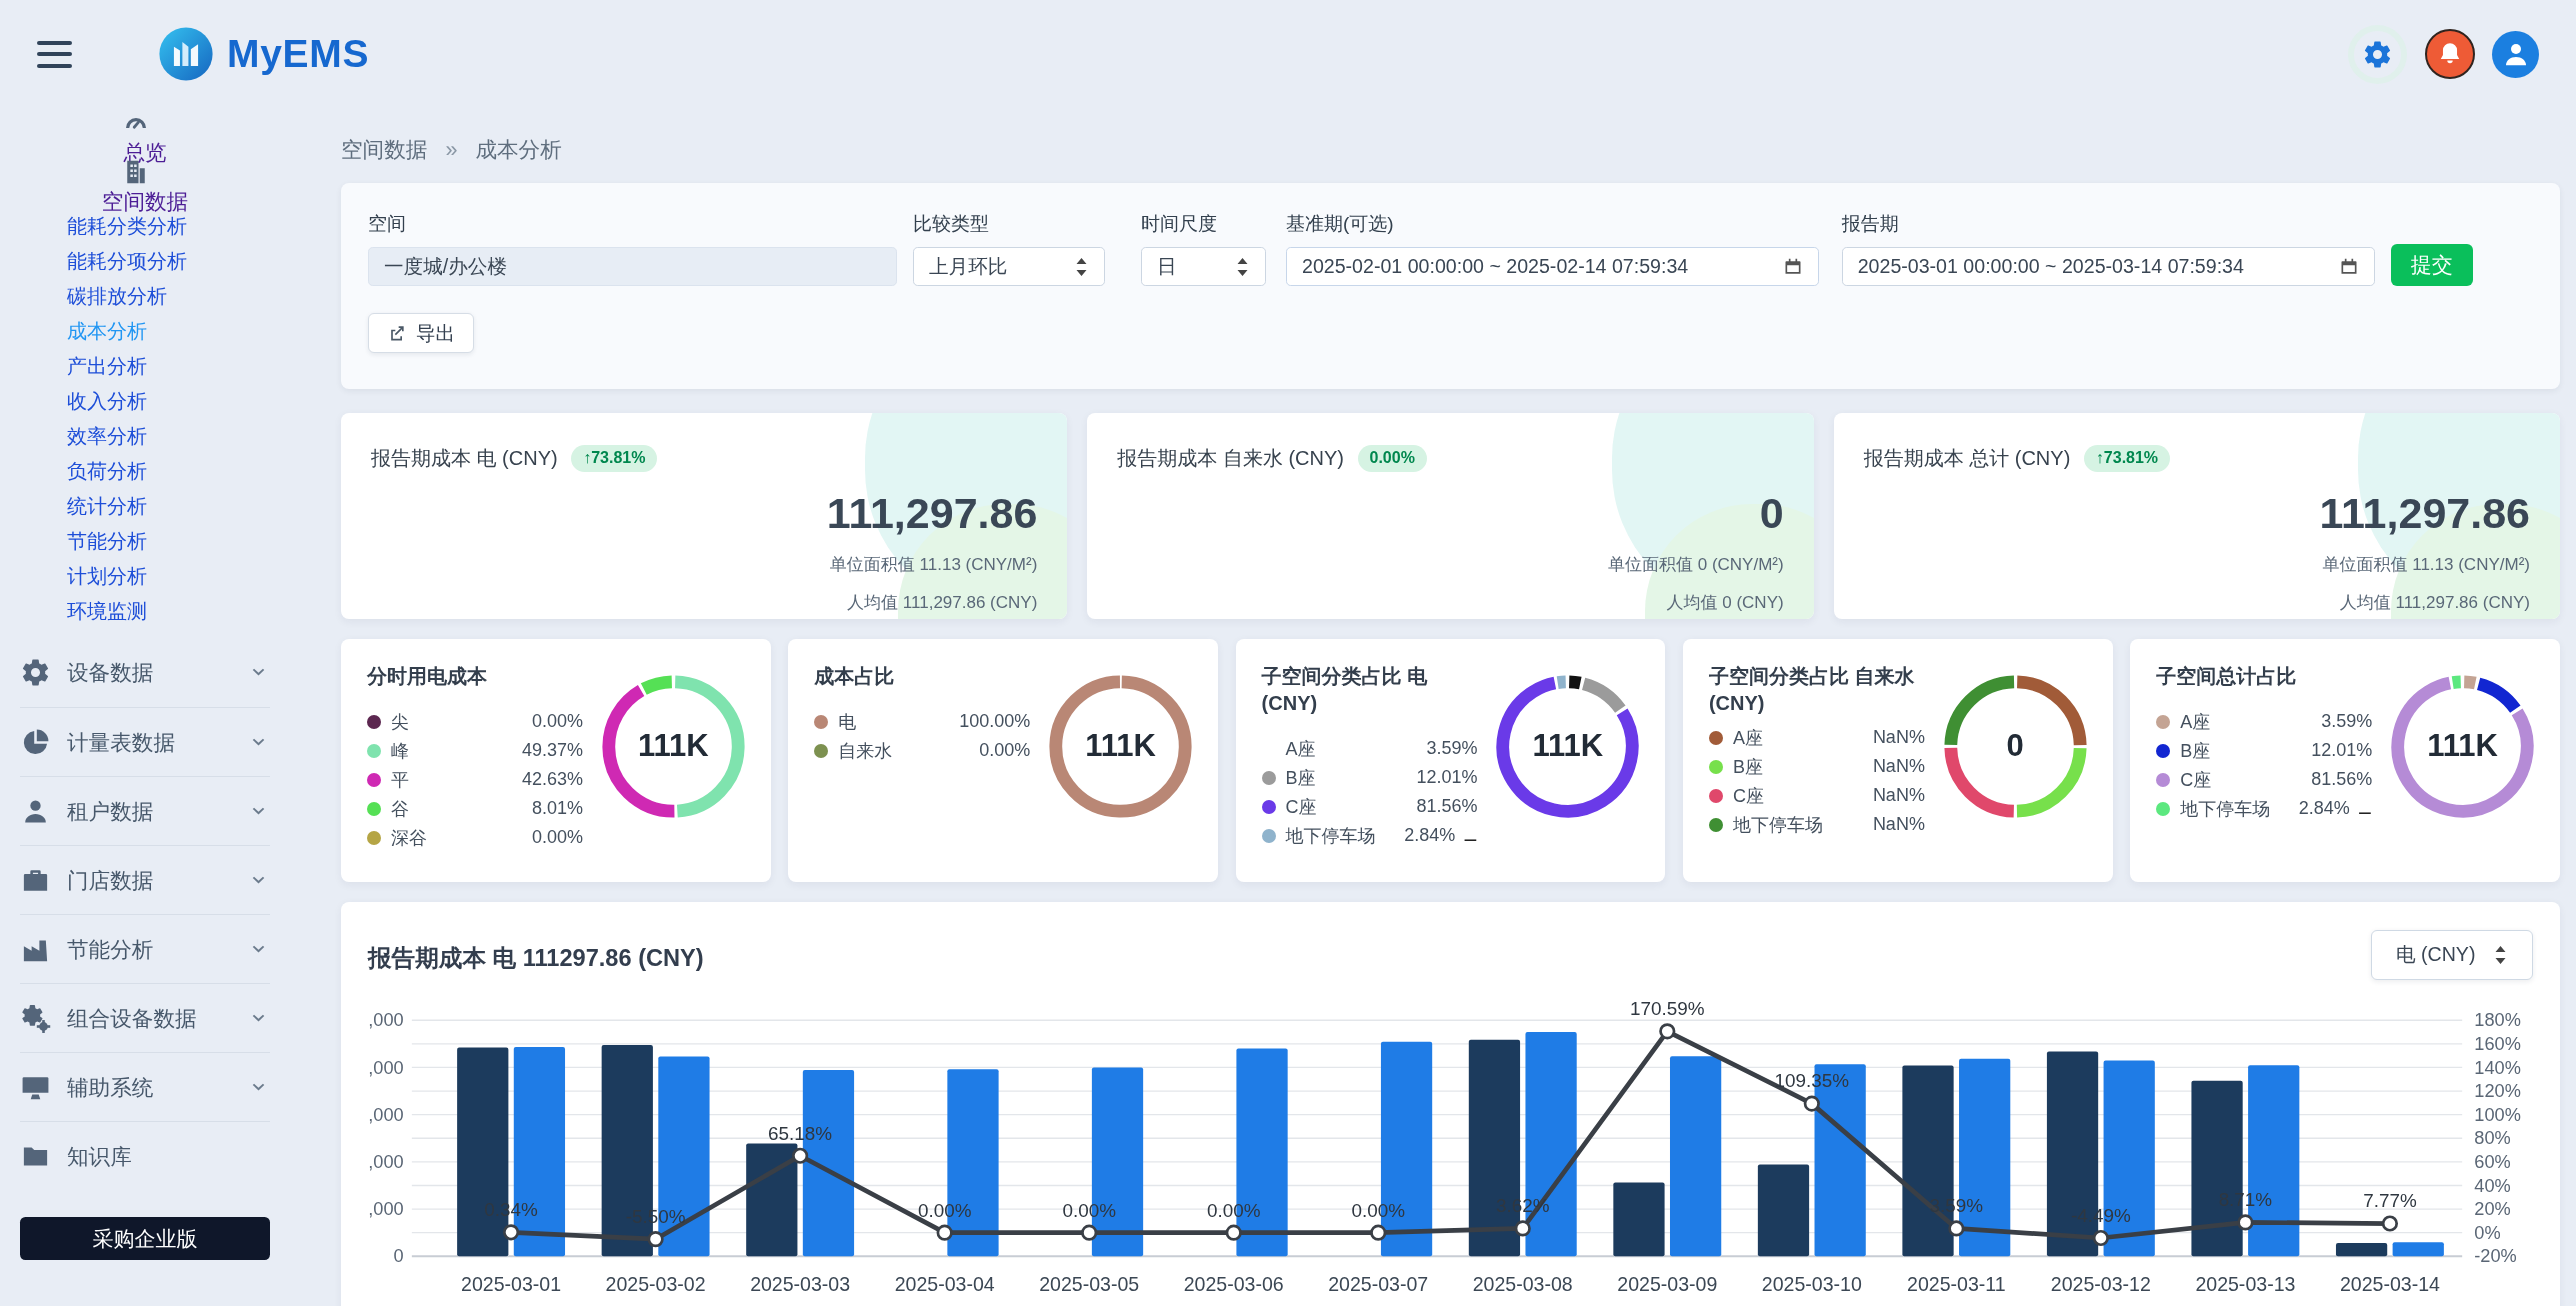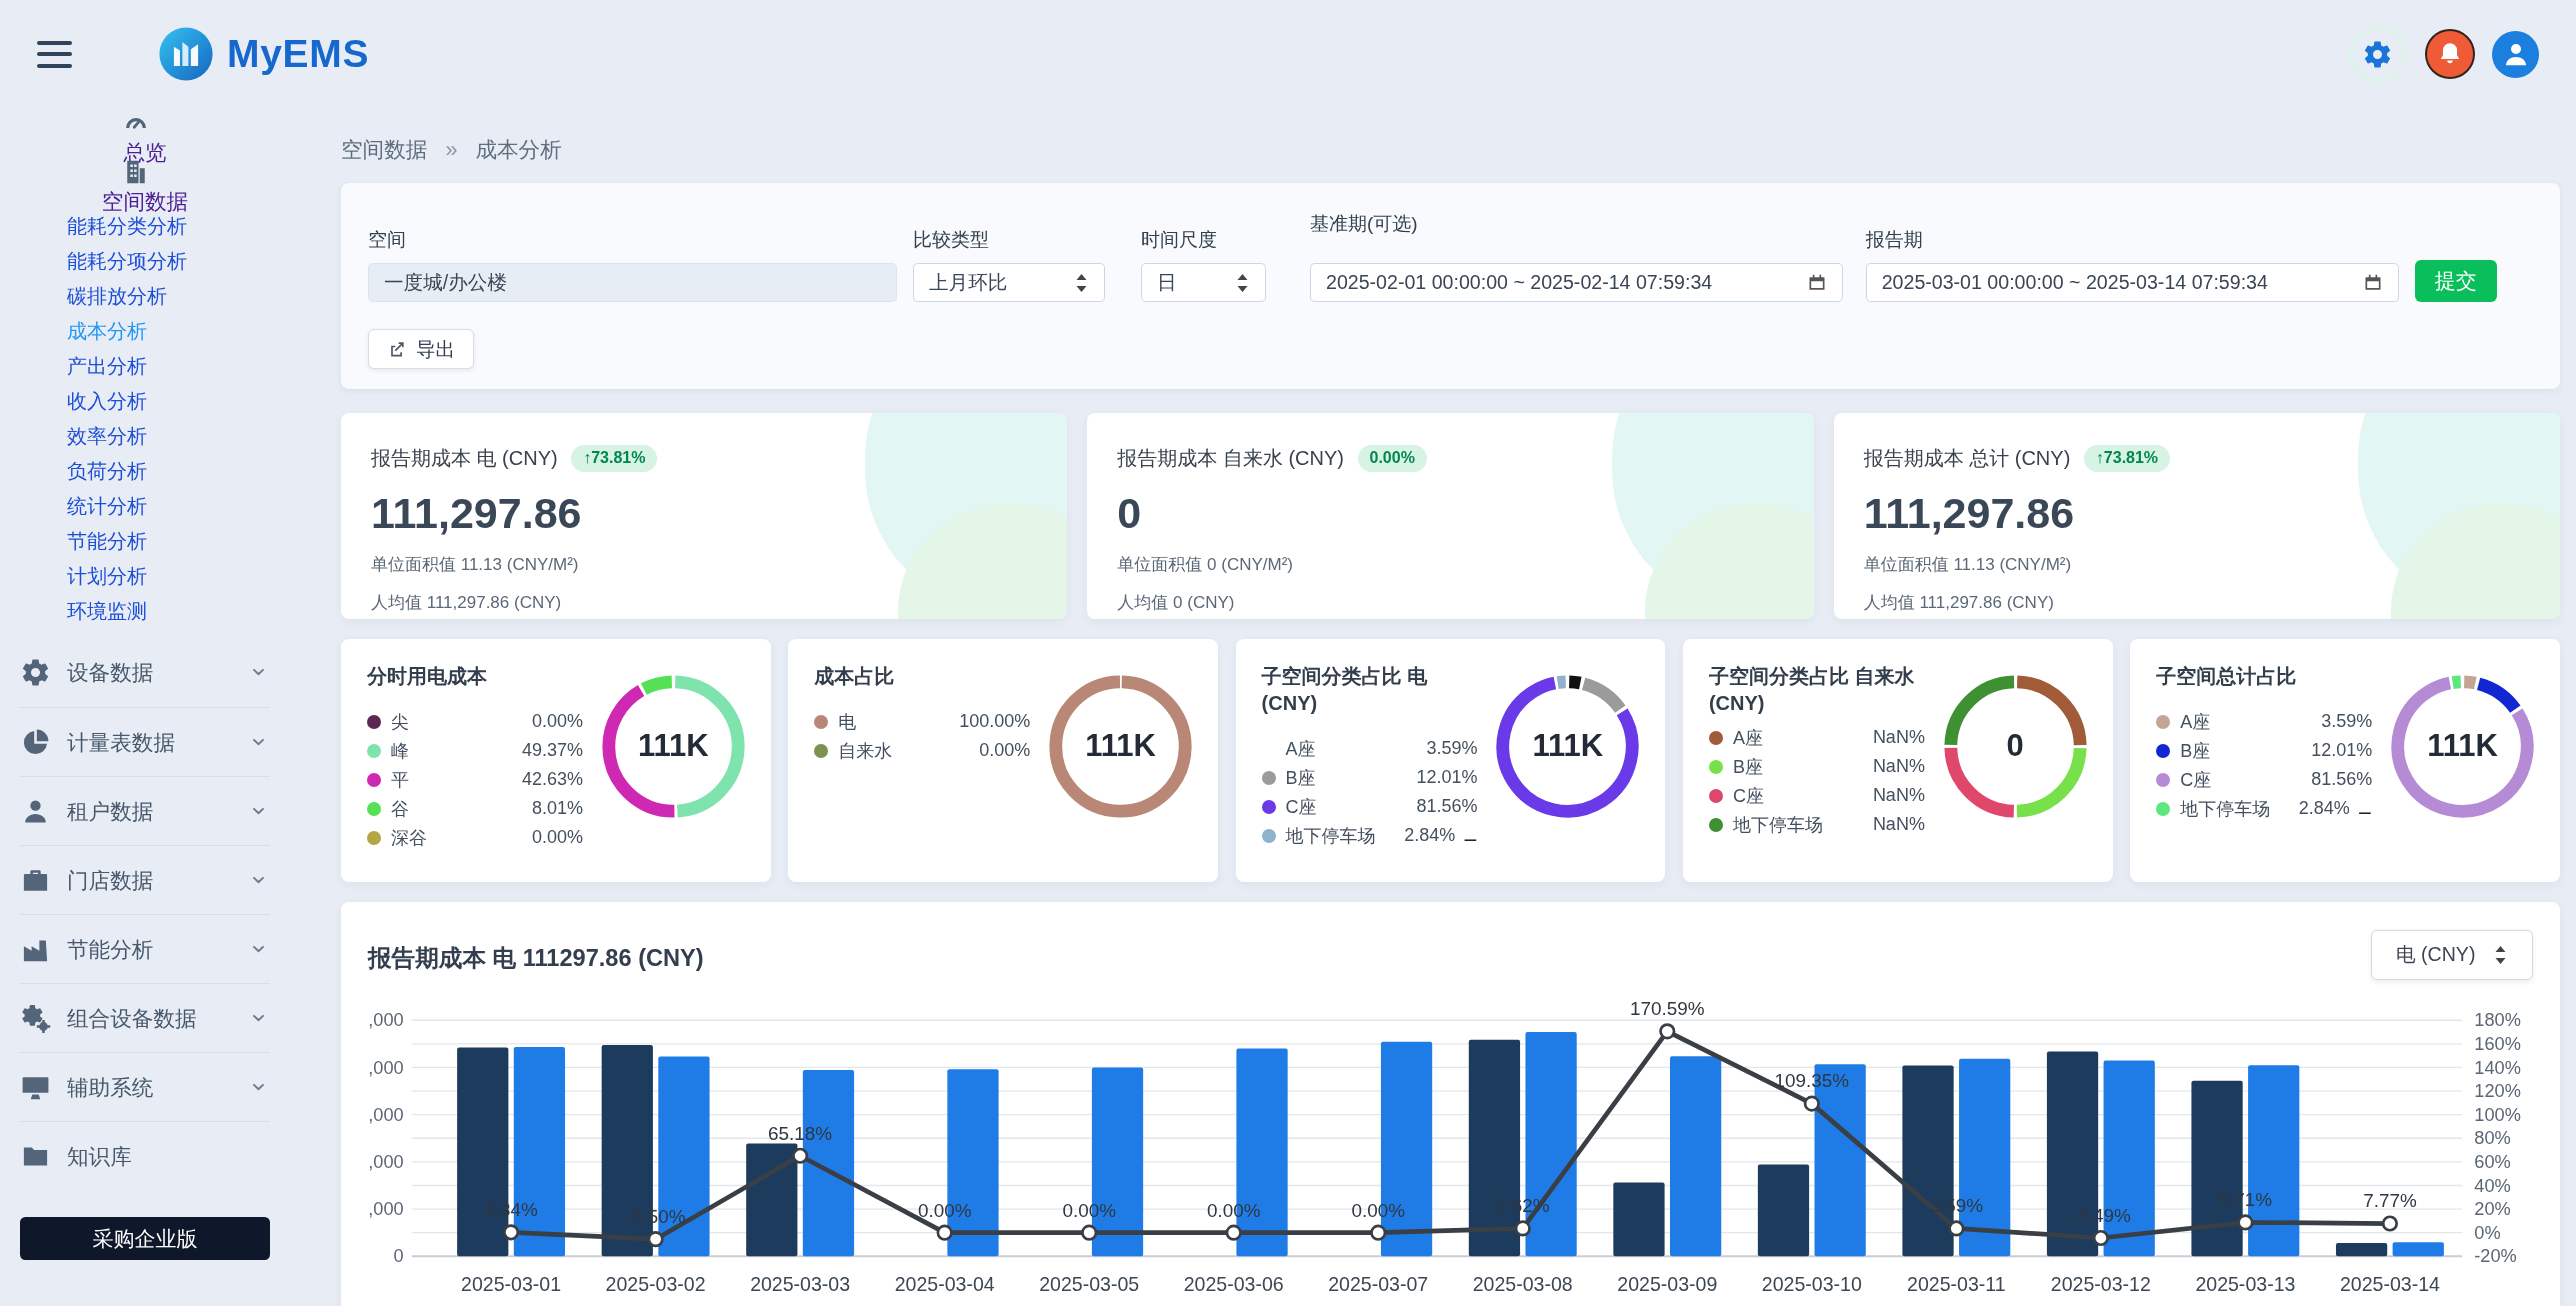--- a/index.html
+++ b/index.html
@@ -53,21 +53,21 @@
   .date { justify-content:space-between; cursor:text; }
   .cal-icon { width:20px; height:20px; color:#555; margin-left:13.5px; flex:0 0 20px; }
   .submit-btn { height:42px; padding:0 20px; background:#0abf5b; color:#fff; border:none; border-radius:6px;
     font-size:21px; cursor:pointer; }
   .export-btn { margin-top:27px; height:40px; padding:0 17.5px; display:inline-flex; align-items:center; gap:9.4px;
     background:#fff; border:1.3px solid #d6dde6; border-radius:6px; font-size:19.6px; color:#344050;
     box-shadow:0 1.3px 4px rgba(30,40,60,.08); cursor:pointer; }
   .export-btn .eicon { width:20px; height:20px; color:#4a5866; }
 
   
-  .summary-row { display:grid; grid-template-columns:repeat(3,1fr); gap:20px; margin-top:23.6px; }
+  .summary-row { display:grid; grid-template-columns:repeat(3,1fr); gap:20px; margin-top:23.6px;text-align:right; }
   .sum-card { position:relative; overflow:hidden; background:#fff; border-radius:8px; height:206px;
     box-shadow:0 2.7px 8px rgba(30,40,60,.06); padding:32px 30px; }
   .sum-title-row { display:flex; align-items:center; gap:13.5px; position:relative; z-index:2; }
   .sum-title { font-size:20px; color:#37424e; }
   .badge { background:#d6f3e3; color:#00874e; font-size:16px; font-weight:bold; border-radius:13.5px; padding:4.7px 12px; }
   .sum-value { font-size:43px; font-weight:bold; color:#3a4756; margin-top:17.5px; position:relative; z-index:2; }
   .sum-sub { font-size:17px; color:#5a6878; margin-top:15px; position:relative; z-index:2; }
   .blob1 { position:absolute; right:-81px; top:-94px; width:283px; height:290px; border-radius:48%; background:#e2f6f4; }
   .blob2 { position:absolute; right:-54px; bottom:-108px; width:223px; height:223px; border-radius:48%; background:#e4f6e7; }
 
@@ -284,21 +284,21 @@
         </div>
         <div class="f-group" style="width:125px; margin-left:20px;">
           <span class="f-label">时间尺度</span>
           <div class="f-control sel">
             <span>日</span>
             <svg class="caret" viewBox="0 0 14 20" fill="currentColor">
               <path d="M7 1l5 6H2zM7 19l-5-6h10z"></path>
               </svg>
           </div>
         </div>
-        <div class="f-group" style="width:533px; margin-left:28px;gap:16px;">
+        <div class="f-group" style="width:533px; margin-left:4px;">
           <span class="f-label">基准期(可选)</span>
           <div class="f-control date" style="border-color:#c7d6ea;">
             <span>2025-02-01 00:00:00 ~ 2025-02-14 07:59:34</span>
             <svg class="cal-icon" viewBox="0 0 24 24" fill="currentColor">
               <path d="M7 2h2v3H7zM15 2h2v3h-2zM4 5h16a1 1 0 0 1 1 1v14H3V6a1 1 0 0 1 1-1zm1 5v8h14v-8z"></path>
               </svg>
           </div>
         </div>
         <div class="f-group" style="width:533px; margin-left:6.7px;">
           <span class="f-label">报告期</span>

